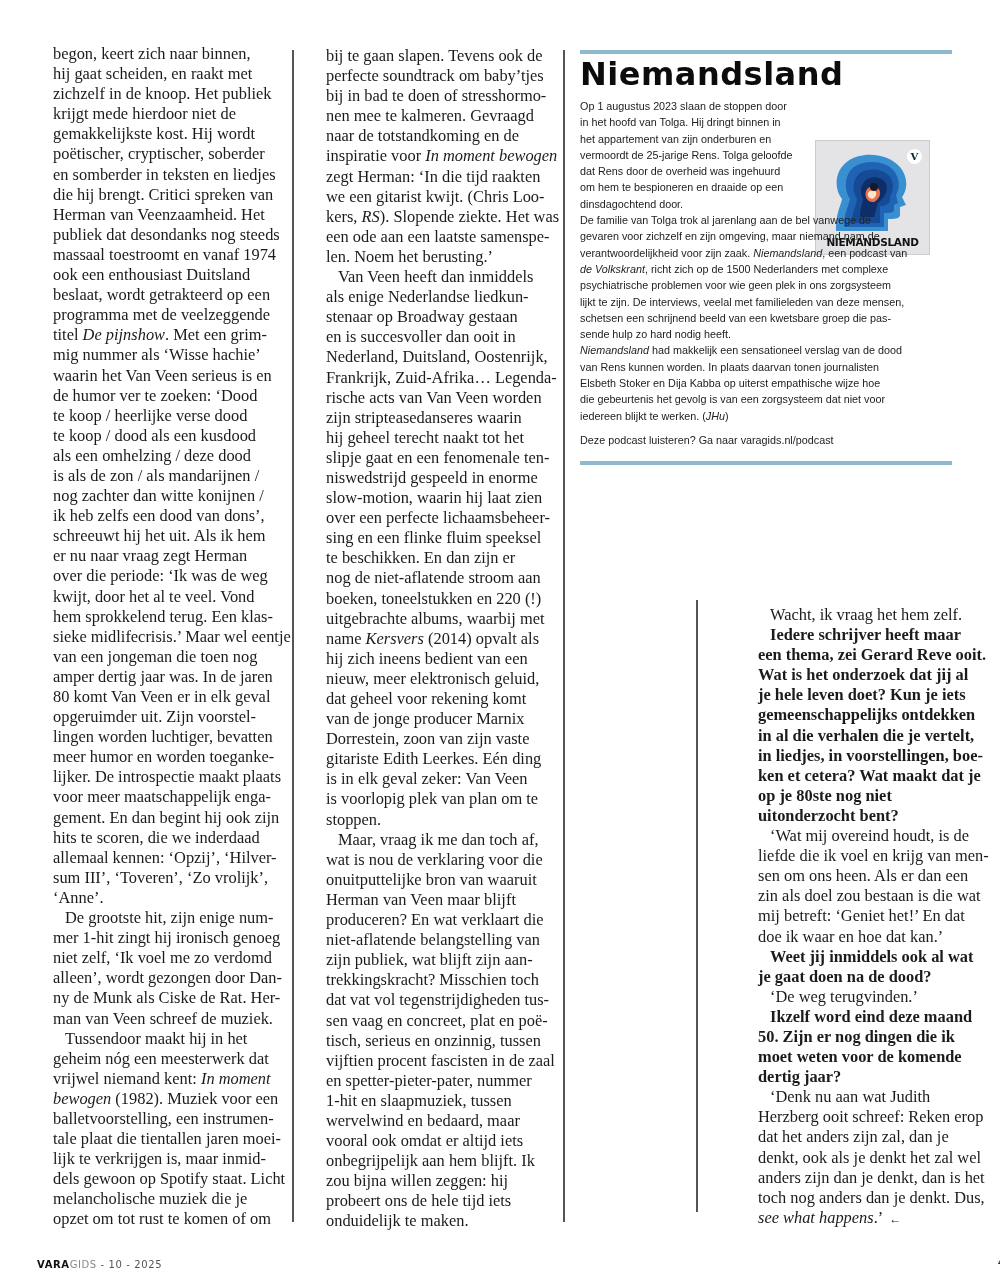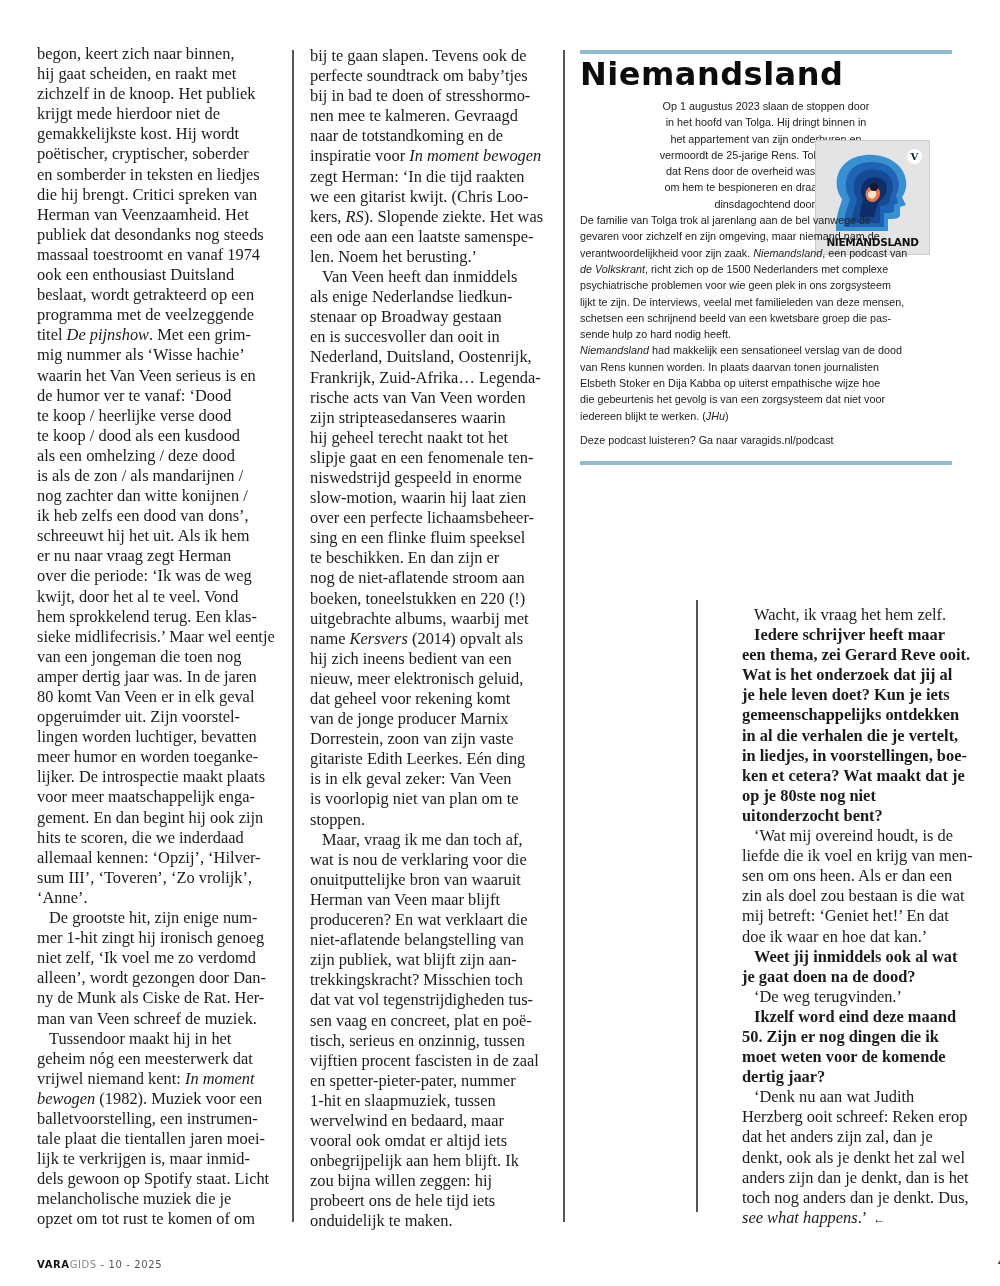--- a/index.html
+++ b/index.html
@@ -1,36 +1,36 @@
 <!DOCTYPE html>
 <html><head>
 <meta charset="utf-8">
 <style>
   html, body { margin: 0; padding: 0; background: #ffffff; }
   body { width: 1000px; height: 1286px; position: relative; overflow: hidden; color: #1a1a1a; }
 
-  .col { position: absolute; font-family: "Liberation Serif", "DejaVu Serif", serif; font-size: 16.4px; line-height: 20.1px; color: #1b1b1b; }
+  .col { position: absolute; font-family: "Liberation Serif", "DejaVu Serif", serif; font-size: 16.4px; line-height: 20.1px; color: #1b1b1b; margin-left: 16px; }
   .col .line { display: block; white-space: nowrap; }
   .col .indent { padding-left: 12px; }
   .col1 { left: 37px; top: 44px; width: 240px; }
   .col2 { left: 310px; top: 46px; width: 240px; }
   .col3 { left: 742px; top: 605px; width: 240px; }
 
   .rule-v { position: absolute; width: 1.5px; background: #555; }
   .rule-v1 { left: 292px; top: 50px; height: 1172px; }
   .rule-v2 { left: 563px; top: 50px; height: 1172px; }
   .rule-v3 { left: 696px; top: 600px; height: 612px; }
 
   .podcast-box { position: absolute; left: 580px; top: 50px; width: 372px; }
   .blue-bar { height: 4px; background: #8fb9cc; width: 372px; }
   .podcast-kicker { margin-top: 17px; font-family: "DejaVu Sans", "Liberation Sans", sans-serif; font-size: 15.5px; letter-spacing: 1.2px; color: #222; text-decoration: underline; text-decoration-thickness: 1px; text-underline-offset: 3px; font-weight: normal; }
   .podcast-title { margin-top: 2px; font-family: "DejaVu Sans", "Liberation Sans", sans-serif; font-weight: bold; font-size: 32px; letter-spacing: 0.5px; color: #0c0c0c; line-height: 36px; }
   .podcast-body { font-family: "Liberation Sans", "DejaVu Sans", sans-serif; font-size: 11.6px; line-height: 16.3px; color: #222; transform: scaleX(0.93); transform-origin: left top; width: 400px; }
   .podcast-body .line { display: block; white-space: nowrap; }
-  .podcast-intro { position: relative; margin-top: 6px; text-align: center; }
+  .podcast-intro { position: relative; margin-top: 6px; }
   .podcast-cover { position: absolute; left: 235px; top: 90px; width: 113px; height: 113px; background: #e4e4e6; border: 1px solid #ccc; }
   .cover-head { position: absolute; left: 14px; top: 12px; width: 82px; height: 78px; }
   .cover-v { position: absolute; right: 7px; top: 8px; width: 15px; height: 15px; border-radius: 50%; background: #fff; font-family: "DejaVu Serif", serif; font-weight: bold; font-size: 10px; line-height: 15px; text-align: center; color: #123; }
   .cover-label { position: absolute; left: 0; right: 0; bottom: 6px; text-align: center; font-family: "DejaVu Sans", sans-serif; font-weight: bold; font-size: 10.5px; letter-spacing: -0.3px; color: #111; }
   .podcast-link { font-family: "Liberation Sans", "DejaVu Sans", sans-serif; font-size: 11.6px; color: #222; margin-top: 9px; transform: scaleX(0.93); transform-origin: left top; white-space: nowrap; }
   .blue-bar-bottom { margin-top: 15px; height: 4px; background: #8fb9cc; width: 372px; }
 
   b.q { font-weight: bold; }
   .footer-left { position: absolute; left: 37px; top: 1259px; font-family: "DejaVu Sans", sans-serif; font-size: 10px; letter-spacing: 0.6px; color: #555; }
   .footer-left .brand { font-weight: bold; color: #111; }
@@ -52,21 +52,21 @@
     <span class="line"><span>die hij brengt. Critici spreken van</span></span>
     <span class="line"><span>Herman van Veenzaamheid. Het</span></span>
     <span class="line"><span>publiek dat desondanks nog steeds</span></span>
     <span class="line"><span>massaal toestroomt en vanaf 1974</span></span>
     <span class="line"><span>ook een enthousiast Duitsland</span></span>
     <span class="line"><span>beslaat, wordt getrakteerd op een</span></span>
     <span class="line"><span>programma met de veelzeggende</span></span>
     <span class="line"><span>titel </span><em>De pijnshow</em><span>. Met een grim-</span></span>
     <span class="line"><span>mig nummer als ‘Wisse hachie’</span></span>
     <span class="line"><span>waarin het Van Veen serieus is en</span></span>
-    <span class="line"><span>de humor ver te vanaf: ‘Dood</span></span>
+    <span class="line"><span>de humor ver te zoeken: ‘Dood</span></span>
     <span class="line"><span>te koop / heerlijke verse dood</span></span>
     <span class="line"><span>te koop / dood als een kusdood</span></span>
     <span class="line"><span>als een omhelzing / deze dood</span></span>
     <span class="line"><span>is als de zon / als mandarijnen /</span></span>
     <span class="line"><span>nog zachter dan witte konijnen /</span></span>
     <span class="line"><span>ik heb zelfs een dood van dons’,</span></span>
     <span class="line"><span>schreeuwt hij het uit. Als ik hem</span></span>
     <span class="line"><span>er nu naar vraag zegt Herman</span></span>
     <span class="line"><span>over die periode: ‘Ik was de weg</span></span>
     <span class="line"><span>kwijt, door het al te veel. Vond</span></span>
@@ -135,21 +135,21 @@
     <span class="line"><span>boeken, toneelstukken en 220 (!)</span></span>
     <span class="line"><span>uitgebrachte albums, waarbij met</span></span>
     <span class="line"><span>name </span><em>Kersvers</em><span> (2014) opvalt als</span></span>
     <span class="line"><span>hij zich ineens bedient van een</span></span>
     <span class="line"><span>nieuw, meer elektronisch geluid,</span></span>
     <span class="line"><span>dat geheel voor rekening komt</span></span>
     <span class="line"><span>van de jonge producer Marnix</span></span>
     <span class="line"><span>Dorrestein, zoon van zijn vaste</span></span>
     <span class="line"><span>gitariste Edith Leerkes. Eén ding</span></span>
     <span class="line"><span>is in elk geval zeker: Van Veen</span></span>
-    <span class="line"><span>is voorlopig niet van plan om te</span></span>
+    <span class="line"><span>is voorlopig plek van plan om te</span></span>
     <span class="line"><span>stoppen.</span></span>
     <span class="line indent"><span>Maar, vraag ik me dan toch af,</span></span>
     <span class="line"><span>wat is nou de verklaring voor die</span></span>
     <span class="line"><span>onuitputtelijke bron van waaruit</span></span>
     <span class="line"><span>Herman van Veen maar blijft</span></span>
     <span class="line"><span>produceren? En wat verklaart die</span></span>
     <span class="line"><span>niet-aflatende belangstelling van</span></span>
     <span class="line"><span>zijn publiek, wat blijft zijn aan-</span></span>
     <span class="line"><span>trekkingskracht? Misschien toch</span></span>
     <span class="line"><span>dat vat vol tegenstrijdigheden tus-</span></span>

